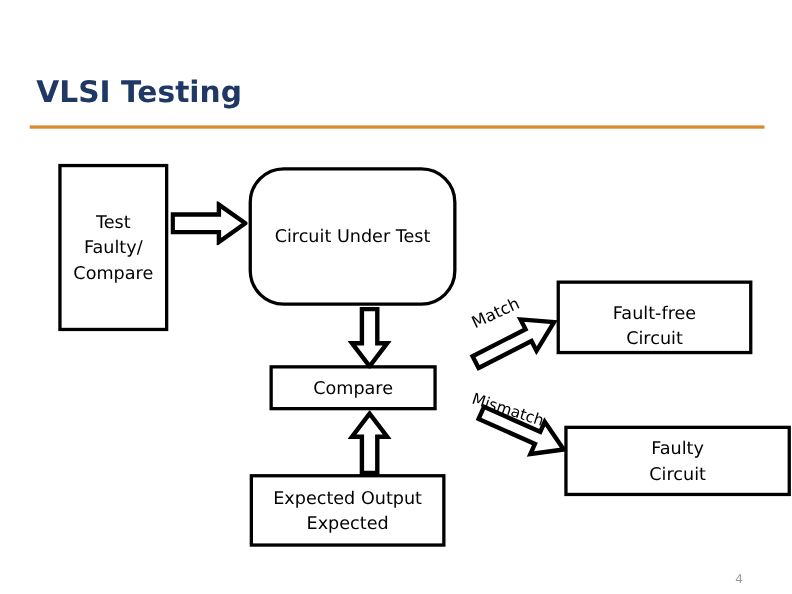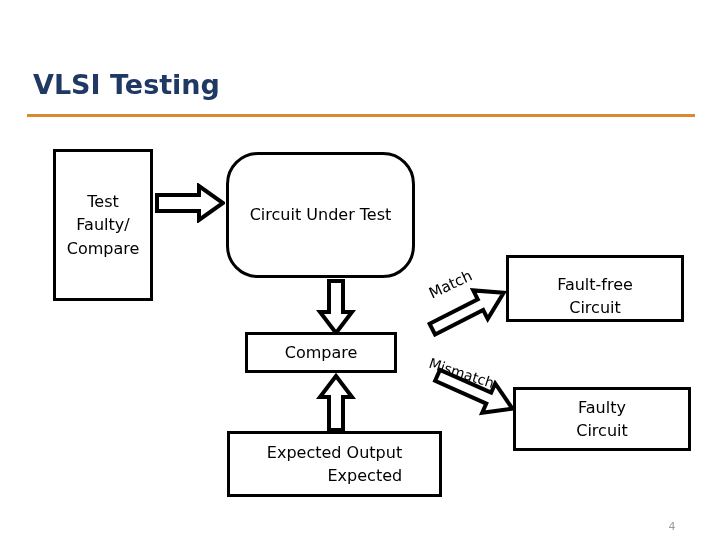--- a/index.html
+++ b/index.html
@@ -53,23 +53,23 @@
     justify-content: center;
     text-align: center;
     color: #000000;
     font-family: "DejaVu Sans", sans-serif;
     font-size: 16px;
     line-height: 1.45;
   }
   #box-test-vectors { left: 53px;  top: 132px; width: 100px; height: 152px; }
   #box-cut          { left: 226px; top: 135px; width: 189px; height: 126px; border-radius: 32px; }
   #box-compare      { left: 245px; top: 315px; width: 152px; height: 41px; }
-  #box-expected     { left: 227px; top: 414px; width: 215px; height: 66px; text-align: right; }
+  #box-expected     { left: 227px; top: 414px; width: 178px; height: 66px; }
   #box-fault-free   { left: 506px; top: 238px; width: 178px; height: 67px; align-items: flex-end; }
-  #box-faulty       { left: 513px; top: 370px; width: 178px; height: 64px; }
+  #box-faulty       { left: 513px; top: 370px; width: 206px; height: 64px; }
 
   .box .label { padding: 0 6px; }
 
   
   .arrow {
     position: absolute;
   }
   #arrow-right-1 { left: 155px; top: 166px; width: 70px; height: 40px; }
   #arrow-down-1  { left: 316px; top: 262px; width: 40px; height: 56px; }
   #arrow-up-1    { left: 316px; top: 356px; width: 40px; height: 60px; }

